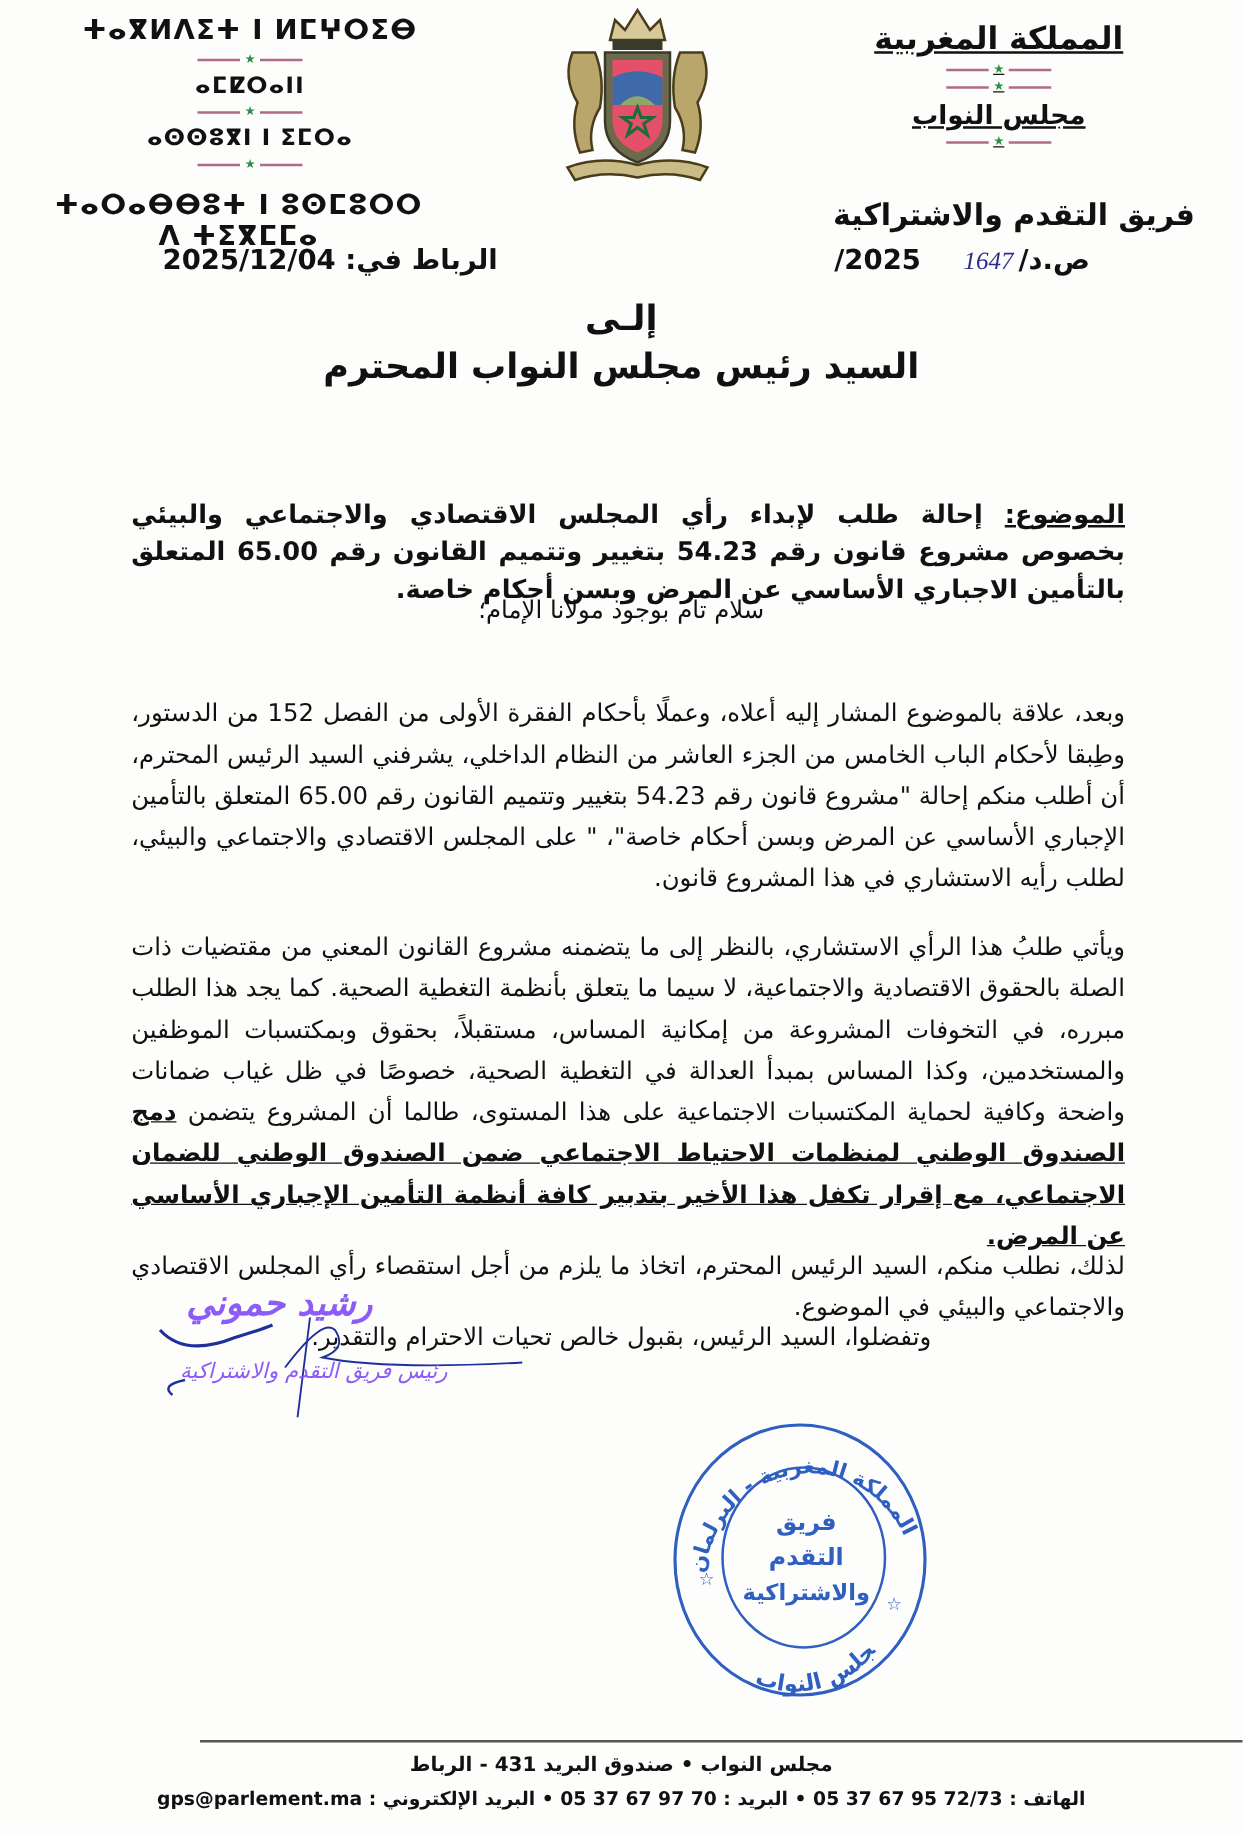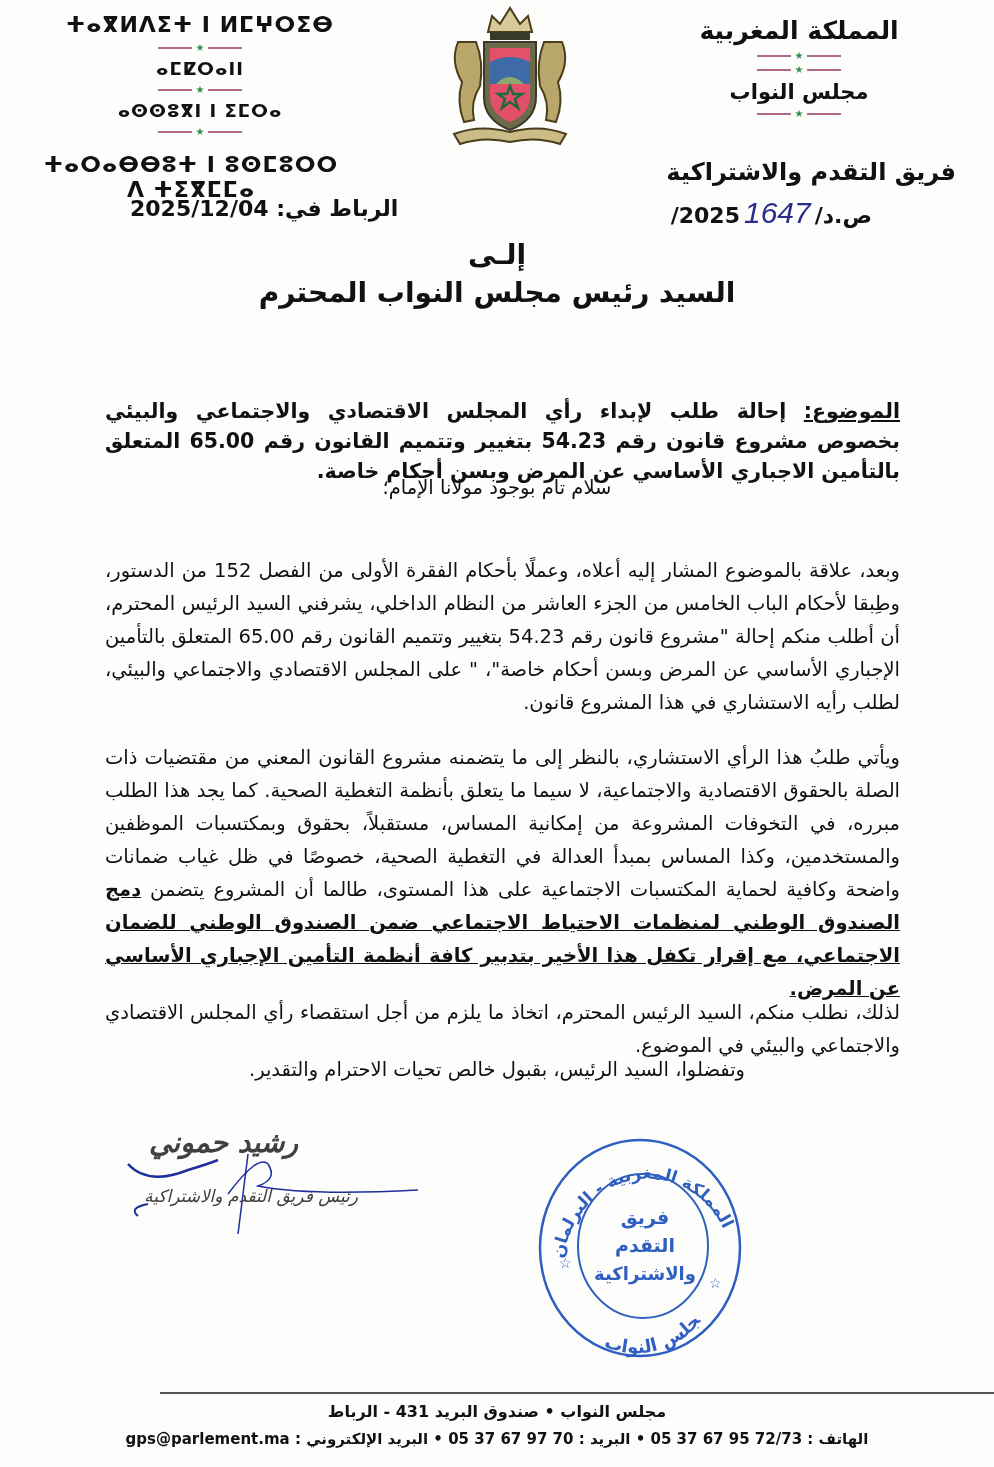--- a/index.html
+++ b/index.html
@@ -2,30 +2,30 @@
 <html><head>
   <meta charset="utf-8">
   <style>
     html, body { margin: 0; padding: 0; }
     body {
       width: 994px; height: 1467px; background: #fdfdfb;
       font-family: "DejaVu Sans", sans-serif; color: #111; position: relative; overflow: hidden;
     }
     .abs { position: absolute; }
     
-    .hdr-right { right: 50px; top: 14px; width: 290px; text-align: center; direction: rtl; }
+    .hdr-right { right: 50px; top: 14px; width: 290px; text-align: center; direction: rtl; text-decoration: underline; }
     .hdr-right .l1 { font-size: 25px; font-weight: bold; line-height: 34px; }
     .hdr-right .l2 { font-size: 21px; font-weight: bold; line-height: 28px; }
     .hdr-right .l3 { font-size: 21px; font-weight: bold; line-height: 28px; }
     .sep { display: flex; align-items: center; justify-content: center; gap: 4px; height: 12px; margin: 2px 0; }
     .sep .bar { width: 34px; height: 2px; background: #b06b88; }
     .sep .star { color: #2f8f4a; font-size: 10px; line-height: 10px; }
     .team-right { right: 38px; top: 158px; font-size: 24px; font-weight: bold; direction: rtl; }
     .ref { right: 122px; top: 196px; direction: rtl; font-size: 22px; font-weight: bold; display: flex; gap: 4px; align-items: baseline; }
-    .ref .handwritten { color: #2a2e8a; font-family: Liberation Sans, sans-serif; font-style: italic; font-weight: normal; font-size: 30px; }
+    .ref .handwritten { color: #2a2e8a; font-family: Liberation Serif, serif; font-style: italic; font-weight: normal; font-size: 20px; margin-left: 30px; }
     
     .hdr-left { left: 50px; top: 10px; width: 300px; text-align: center; }
     .tif { font-family: "DejaVu Sans", sans-serif; font-weight: bold; letter-spacing: 1px; }
     .hdr-left .t1 { font-size: 22px; line-height: 30px; text-align: center; }
     .hdr-left .t2 { font-size: 18px; line-height: 26px; }
     .hdr-left .t3 { font-size: 18px; line-height: 26px; }
     .team-left { left: 36px; top: 152px; width: 310px; text-align: center; font-size: 22px; }
     .date { left: 130px; top: 196px; direction: rtl; font-size: 22px; font-weight: bold; }
     
     .emblem { left: 440px; top: 2px; width: 140px; height: 150px; }
@@ -35,21 +35,21 @@
     .body { left: 105px; width: 795px; direction: rtl; text-align: justify; font-size: 19.5px; line-height: 33px; margin-top: 31px; }
     .subject { top: 365px; font-weight: bold; font-size: 20.5px; line-height: 30px; }
     .subject .lbl { text-decoration: underline; }
     .greeting { top: 476px; left: 0; width: 994px; text-align: center; direction: rtl; font-size: 19.5px; }
     .p1 { top: 523px; }
     .p2 { top: 710px; }
     .p2 .ul { font-weight: bold; text-decoration: underline; }
     .p3 { top: 965px; }
     .closing { top: 1058px; left: 0; width: 994px; text-align: center; direction: rtl; font-size: 19.5px; }
     
-    .sig { left: 118px; top: 1124px; width: 300px; height: 110px; direction: rtl; color: #404040; }
+    .sig { left: 118px; top: 1024px; width: 300px; height: 110px; direction: rtl; color: #8b5cf6; }
     .sig .name { position: absolute; right: 120px; top: 2px; font-size: 28px; font-weight: bold; font-family: "DejaVu Serif", serif; font-style: italic; }
     .sig .title { position: absolute; right: 60px; top: 62px; font-size: 17px; font-family: "DejaVu Serif", serif; font-style: italic; white-space: nowrap; }
     .sig svg { position: absolute; left: 0; top: 0; }
     
     .stamp { left: 533px; top: 1128px; width: 215px; height: 235px; }
     
     .footer-line { left: 160px; top: 1392px; width: 840px; height: 2px; background: #555; }
     .footer1 { left: 0; width: 994px; top: 1402px; text-align: center; direction: rtl; font-size: 16px; font-weight: bold; }
     .footer2 { left: 0; width: 994px; top: 1430px; text-align: center; direction: rtl; font-size: 15px; font-weight: bold; white-space: nowrap; }
     .ltr { direction: ltr; unicode-bidi: embed; }

